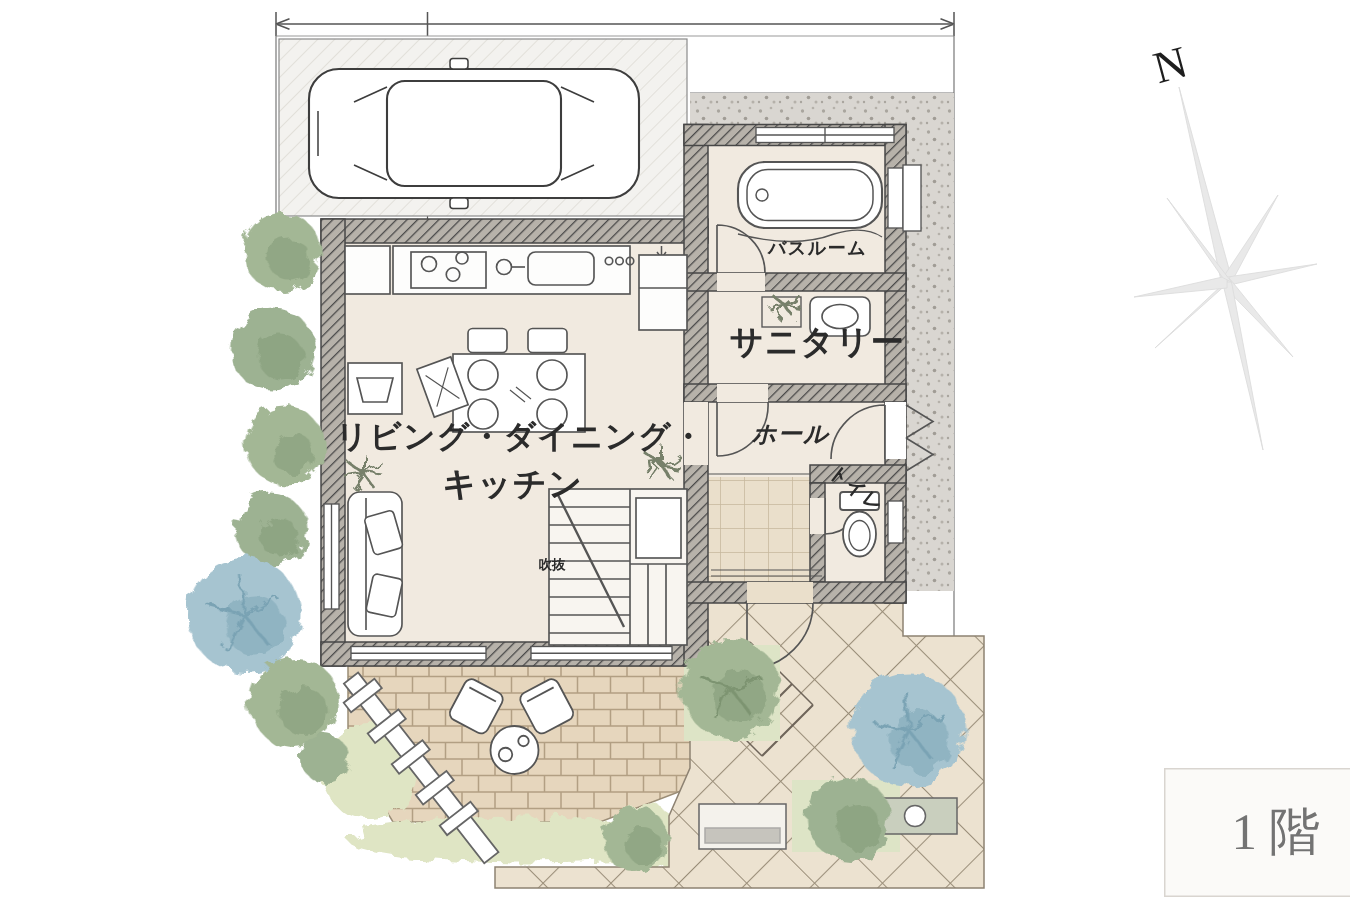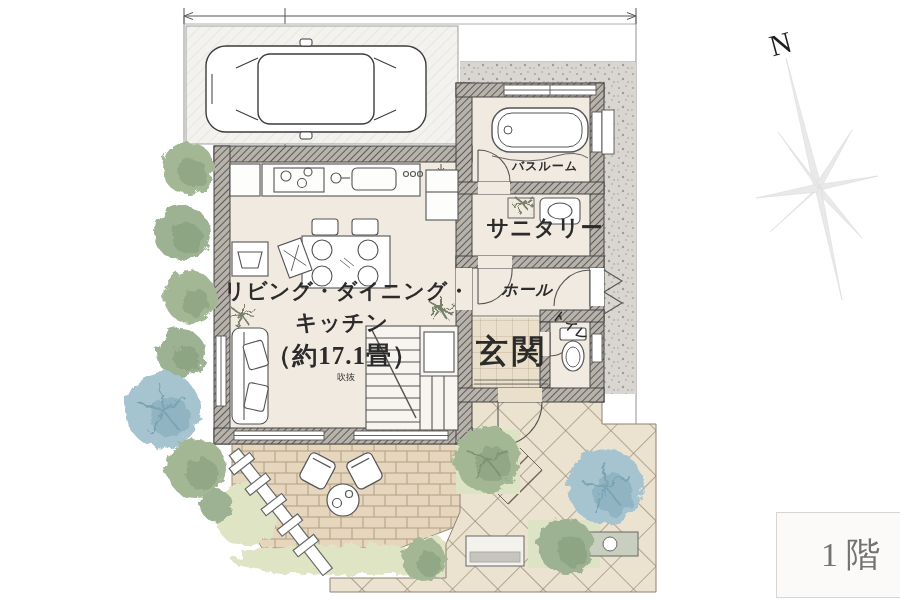--- a/index.html
+++ b/index.html
@@ -1,21 +1,21 @@
 <!DOCTYPE html>
 <html><head>
 <meta charset="utf-8">
 <style>
   html,body{margin:0;padding:0;background:#fff;}
   .stage{position:relative;width:900px;height:600px;background:#ffffff;overflow:hidden;
          font-family:"Liberation Serif","DejaVu Serif",serif;}
   .stage svg{position:absolute;left:0;top:0;}
   .lbl{position:absolute;transform:translate(-50%,-50%);color:#2b2b2b;font-weight:bold;
        white-space:nowrap;letter-spacing:1px;text-align:center;}
-  .lbl.light{font-weight:normal;}
+  .lbl.light{font-weight:bold;margin-left:22px;}
   .lbl.rot38{transform:translate(-50%,-50%) rotate(38deg);}
   .lbl.rotN{transform:translate(-50%,-50%) rotate(-15deg);font-weight:normal;color:#1e1e1e;}
   .floor-badge{position:absolute;left:776px;top:512px;width:155px;height:84px;
        background:#fbfaf8;border:1px solid #d9d5d0;display:flex;align-items:center;
        justify-content:center;font-size:34px;color:#737373;letter-spacing:8px;font-weight:normal;}
 </style>
 </head>
 <body>
 
 <div class="stage">
@@ -320,22 +320,20 @@
     <path d="M820,186 L862,238 L815,190 Z"></path>
     <path d="M821,188 L842,300 L815,188 Z"></path>
     <path d="M820,185 L770,232 L816,191 Z"></path>
     <path d="M818,184 L756,198 L818,192 Z"></path>
     <path d="M815,185 L778,132 L821,188 Z"></path>
   </g>
 </svg>
 
 <div class="lbl" style="left:342px;top:323px;font-size:22px;">キッチン</div>
 <div class="lbl" style="left:347px;top:291px;font-size:21px;">リビング・ダイニング・</div>
-<div class="lbl" style="left:342px;top:355px;font-size:25px;">（約17.1畳）</div>
 <div class="lbl light" style="left:346px;top:377px;font-size:9px;letter-spacing:0;">吹抜</div>
 <div class="lbl" style="left:545px;top:166px;font-size:12px;">バスルーム</div>
 <div class="lbl" style="left:530px;top:228px;font-size:22px;margin-left:15px;">サニタリー</div>
 <div class="lbl" style="left:527px;top:290px;font-size:16px;font-style:italic;">ホール</div>
 <div class="lbl rot38" style="left:571px;top:326px;font-size:13px;">トイレ</div>
-<div class="lbl" style="left:512px;top:352px;font-size:32px;letter-spacing:4px;">玄関</div>
 <div class="lbl rotN" style="left:781px;top:44px;font-size:30px;">N</div>
 <div class="floor-badge">1階</div>
 </div>
 
 </body></html>

